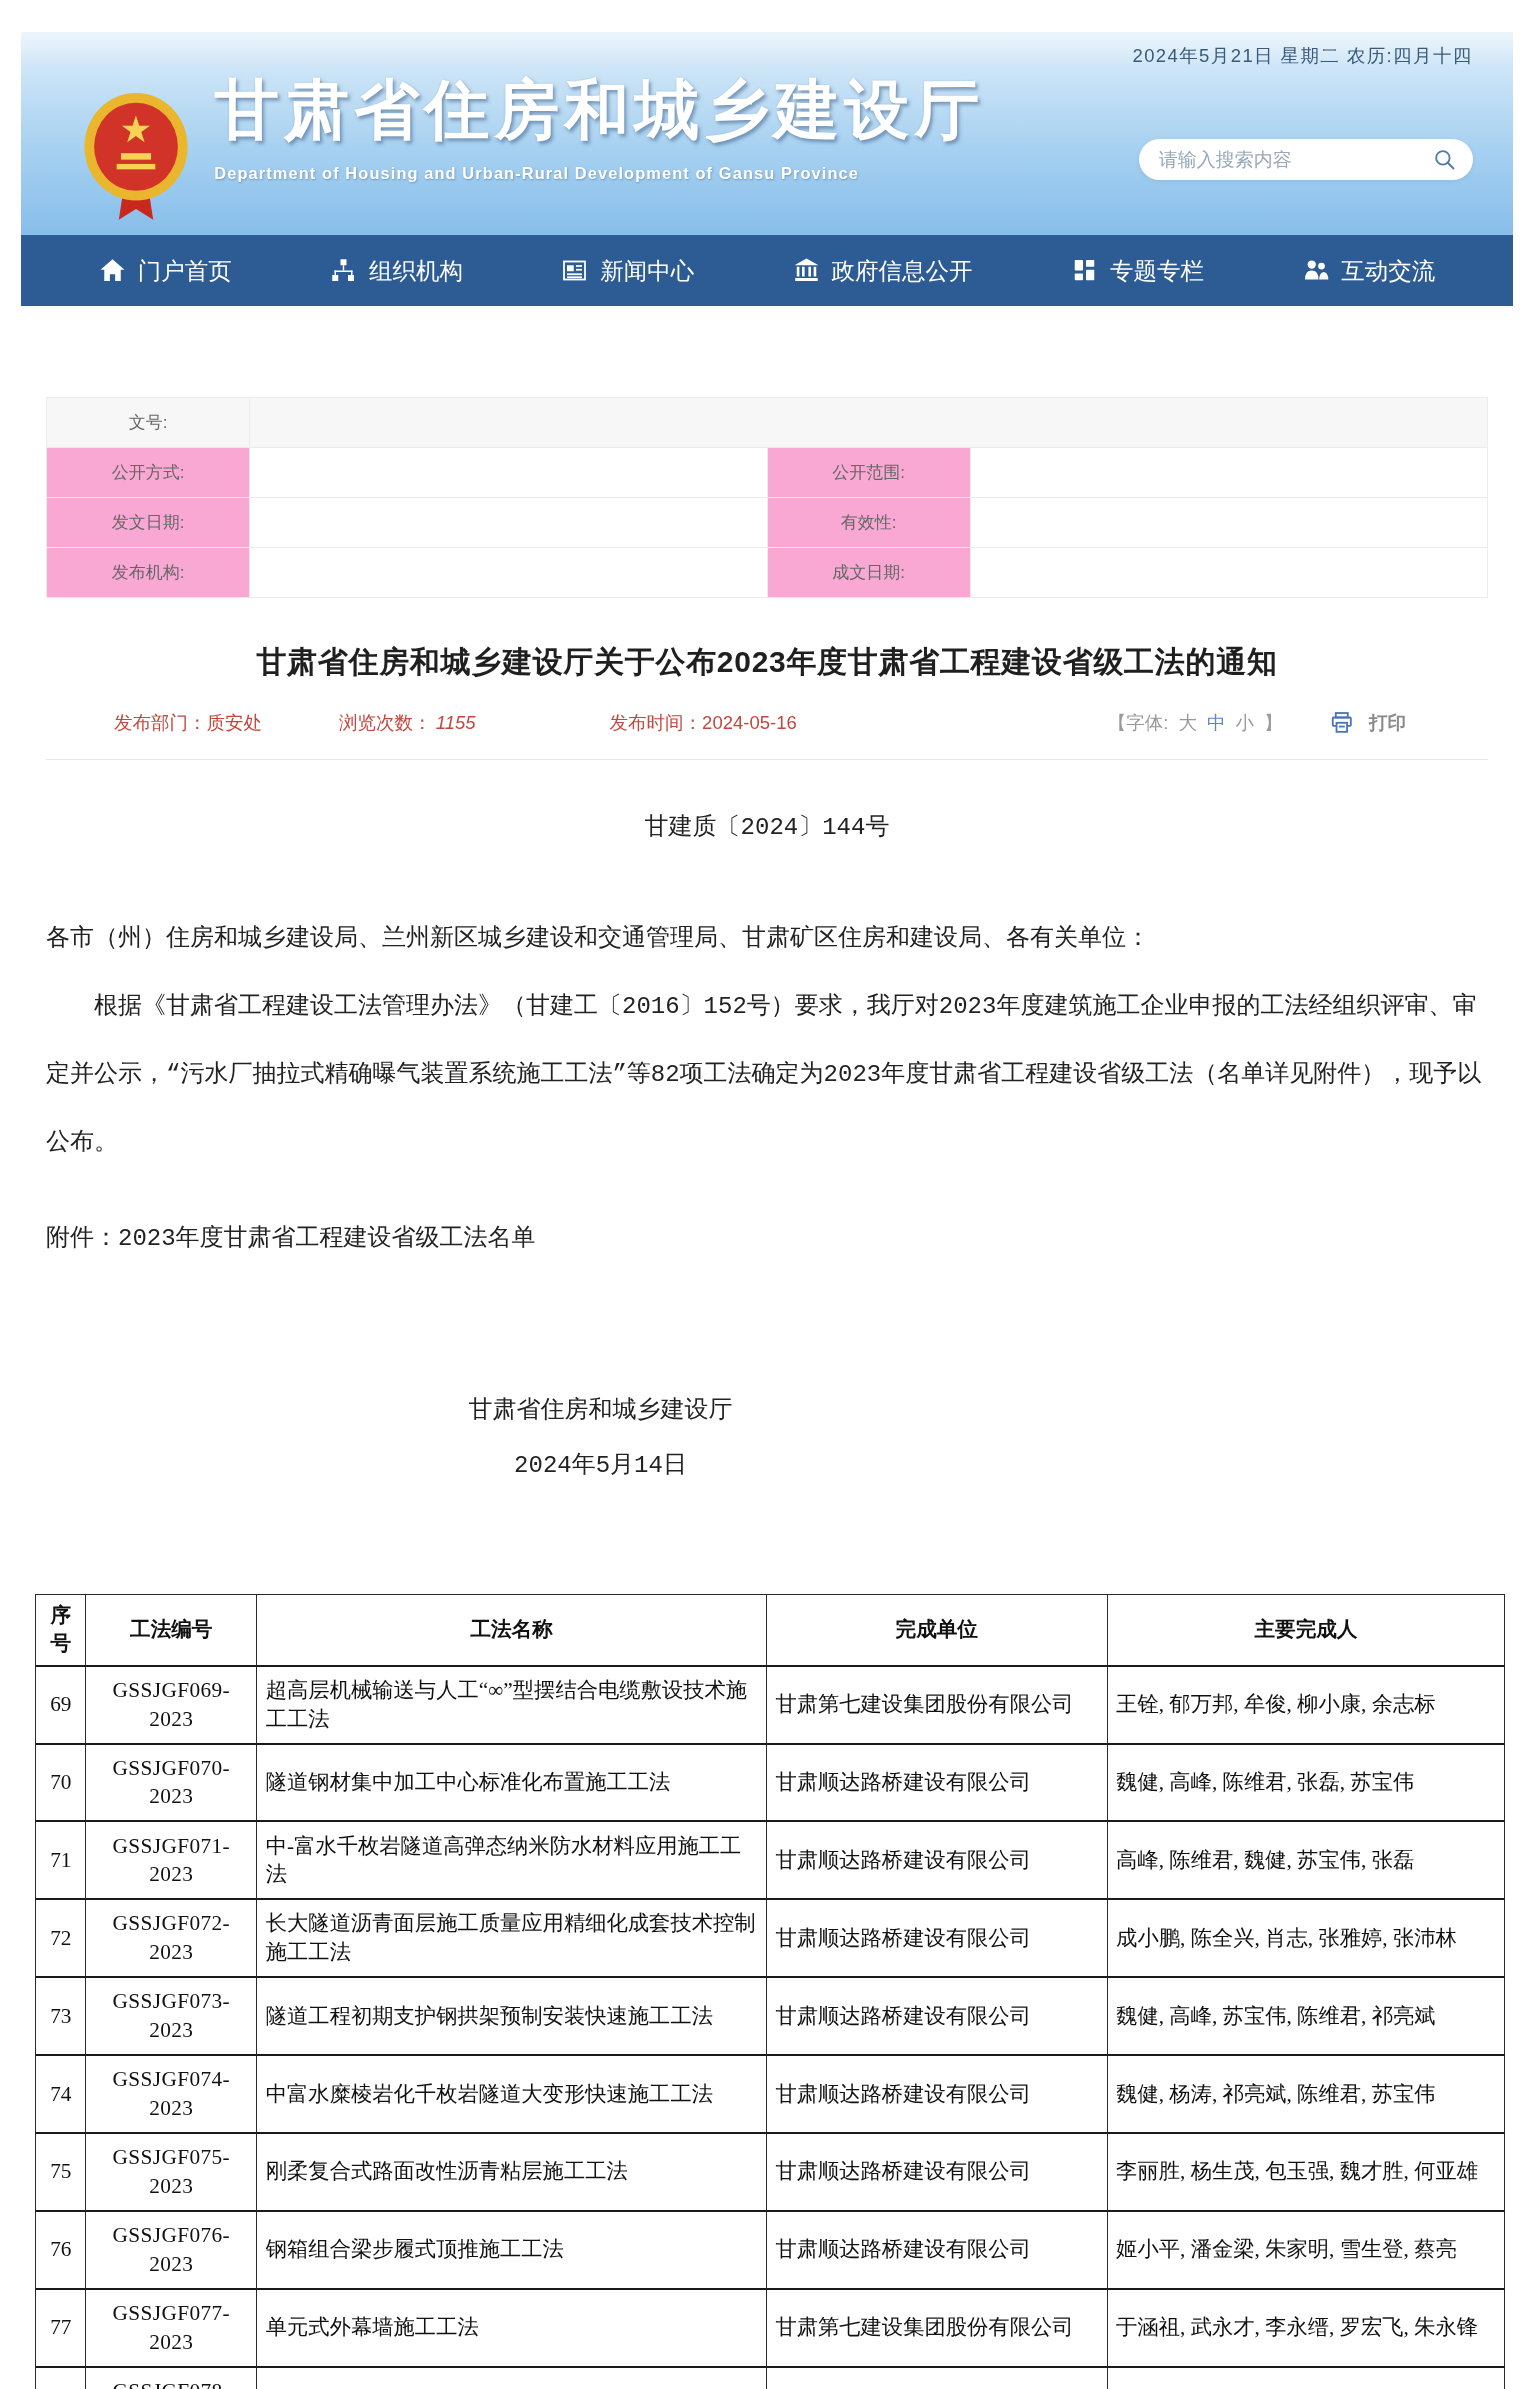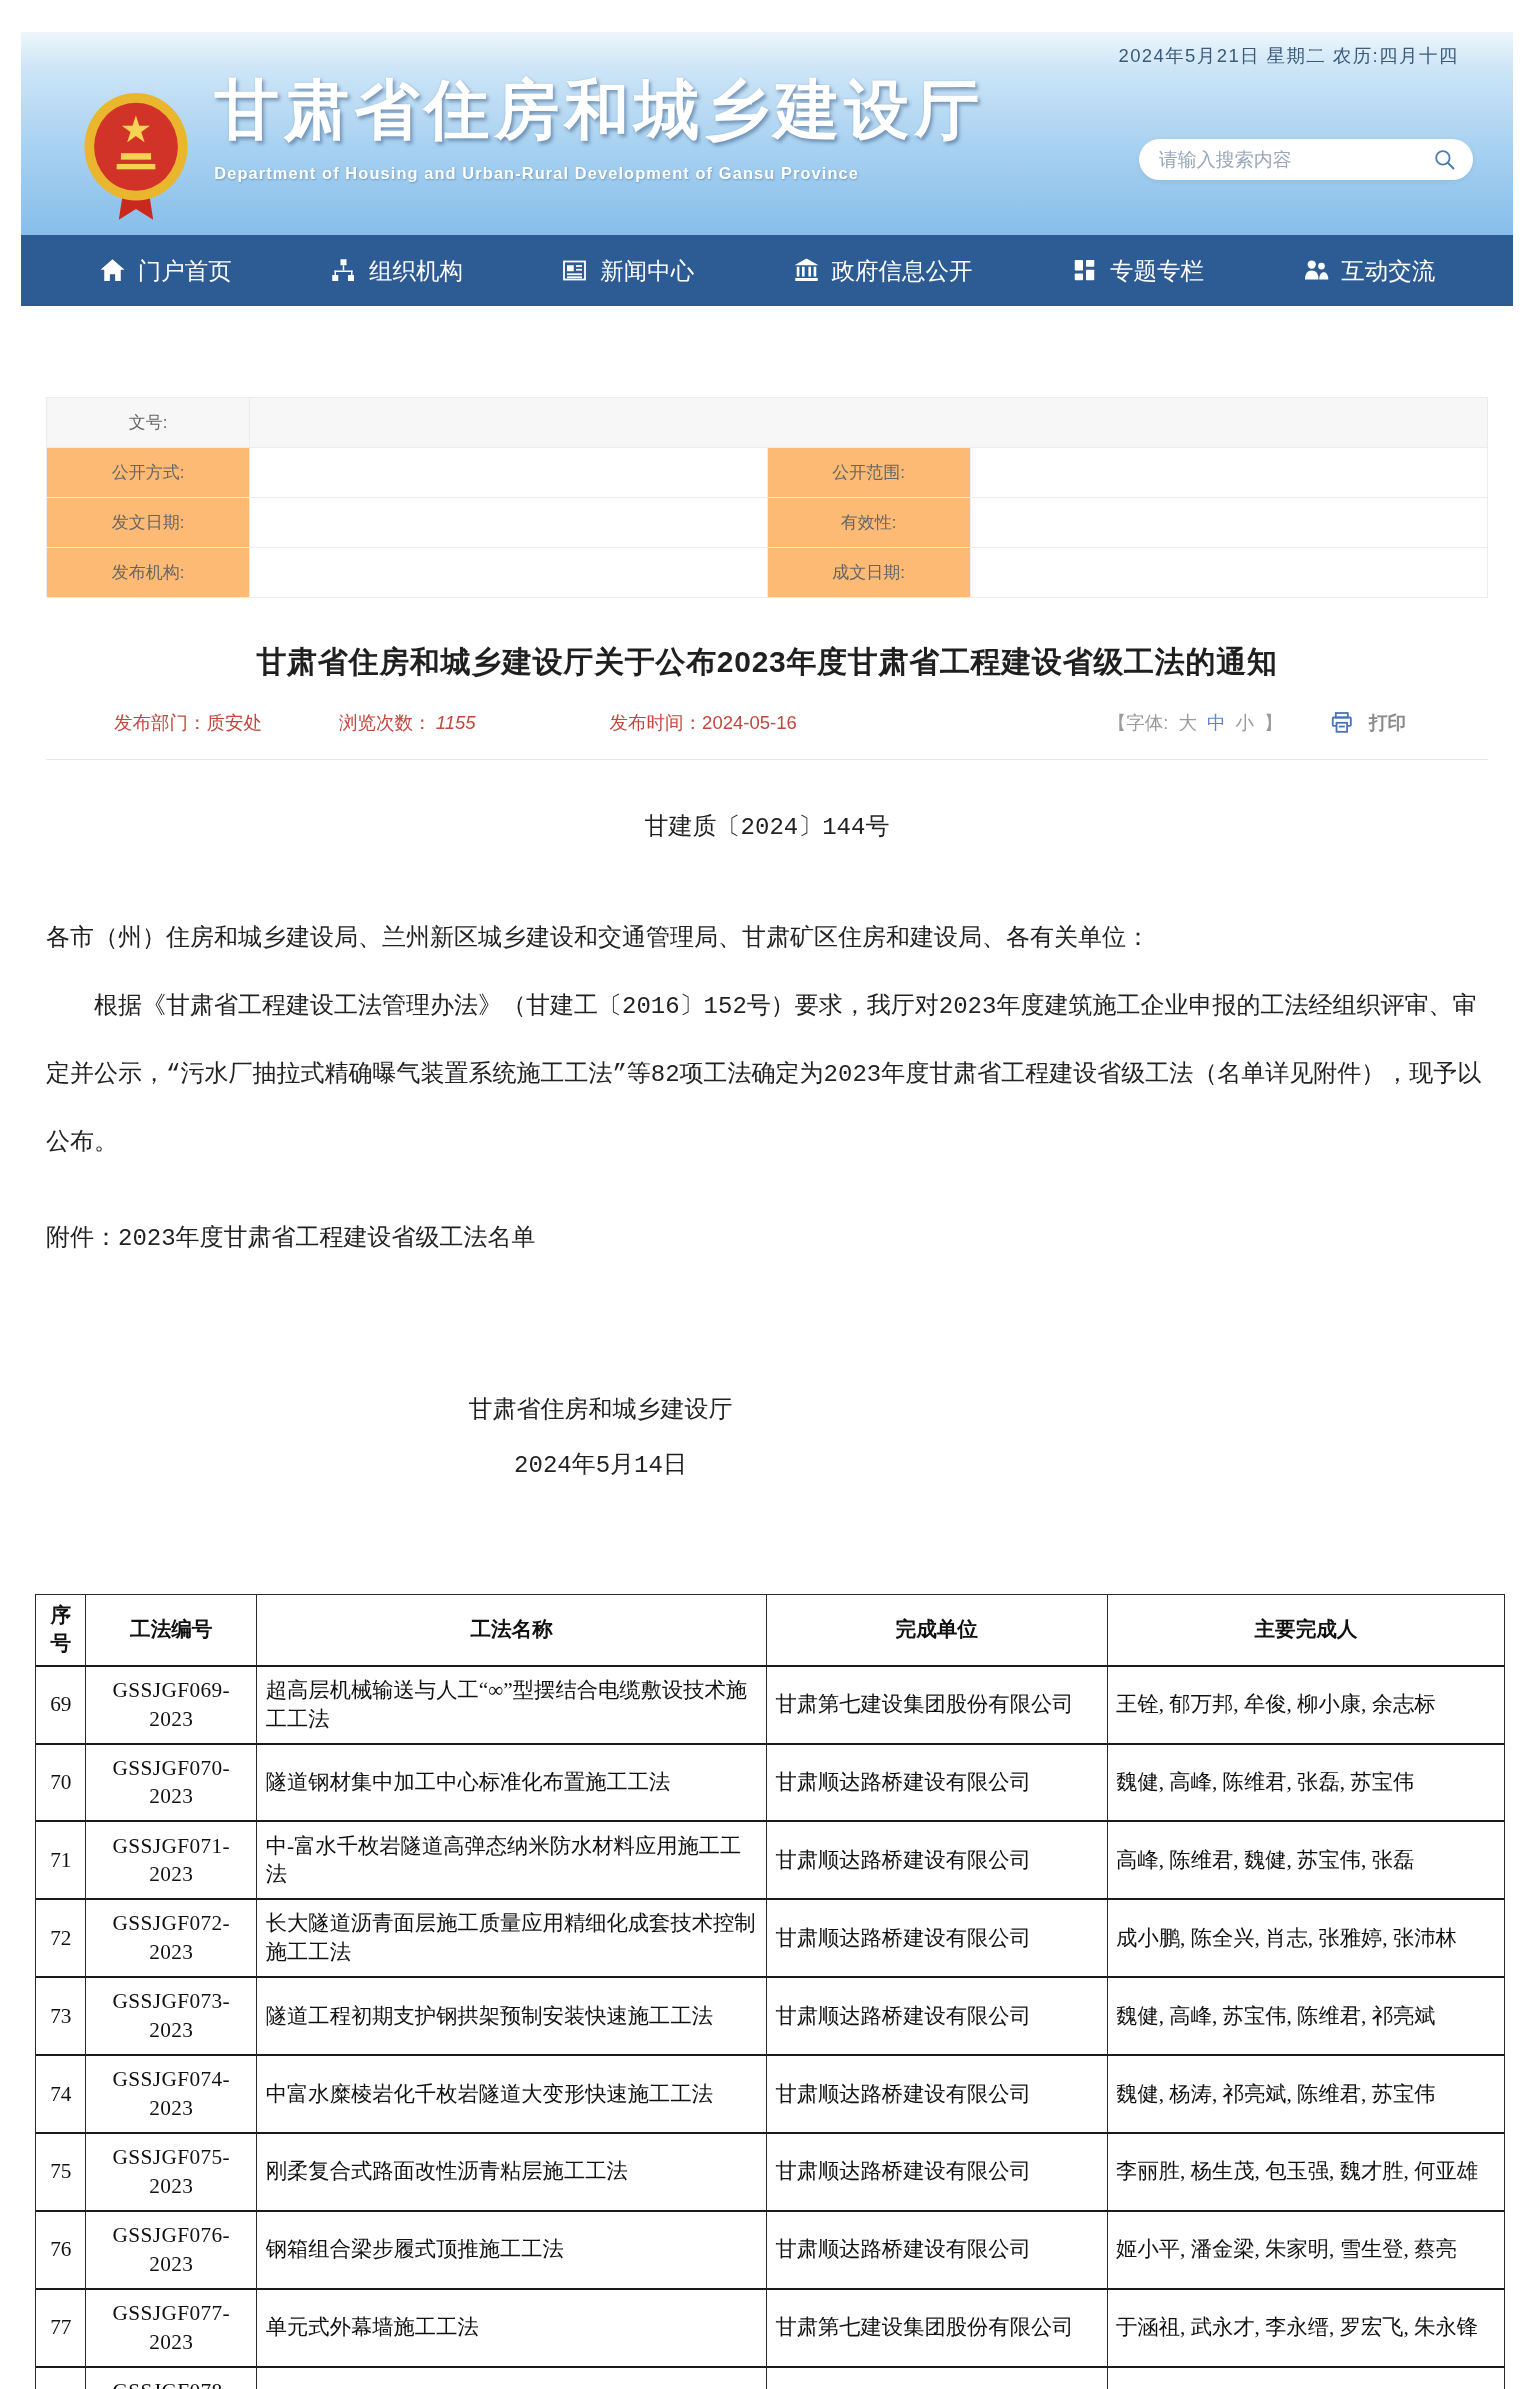--- a/index.html
+++ b/index.html
@@ -4,21 +4,21 @@
 <style>
   * { box-sizing: border-box; margin: 0; padding: 0; }
   body { background: #ffffff; font-family: "Liberation Sans", sans-serif; }
   .page { width: 1534px; min-height: 2389px; position: relative; background: #fff; }
 
   
   .banner {
     margin: 32px 21.3px 0 21.3px; height: 203px; position: relative;
     background: linear-gradient(180deg, #eef6fc 0%, #cde5f7 18%, #a9d2f1 55%, #87beea 100%);
   }
-  .topbar-date { position: absolute; top: 11.4px; right: 54px; font-size: 18.5px; color: #3a5a7a; letter-spacing: 1.4px; }
+  .topbar-date { position: absolute; top: 11.4px; right: 40px; font-size: 18.5px; color: #3a5a7a; letter-spacing: 1.4px; }
   .emblem { position: absolute; left: 61px; top: 61px; width: 108px; height: 129px; }
   .title-group { position: absolute; left: 193px; top: 34px; }
   .site-title {
     font-size: 65px; font-weight: bold; color: #fff; letter-spacing: 5px;
     text-shadow: 2.1px 2.8px 3.6px rgba(70,100,140,.55), 0 0 1.4px rgba(90,120,160,.4);
     font-family: "Liberation Sans", sans-serif;
   }
   .site-subtitle {
     margin-top: 10px; font-size: 16.4px; font-weight: bold; color: #fff; letter-spacing: 1.1px;
     text-shadow: 0.7px 1.4px 2.1px rgba(70,100,140,.5);
@@ -38,21 +38,21 @@
     align-items: center; justify-content: space-around; padding: 0 28.4px;
   }
   .nav-item { display: flex; align-items: center; gap: 12px; color: #fff; font-size: 23.5px; cursor: pointer; text-align: center; }
   .nav-item .nicon { width: 27px; height: 27px; display: inline-block; }
 
   
   .content { margin: 0 46px; }
 
   table.info { width: 100%; border-collapse: collapse; margin-top: 91px; border-radius: 17px; }
   table.info td { border: 0.7px solid #ececec; height: 50px; font-size: 17px; color: #666; }
-  table.info td.lbl { width: 203px; background: #fdba74; text-align: center; }
+  table.info td.lbl { width: 203px; background: #f9a8d4; text-align: center; }
   table.info td.val { background: #fff; }
   table.info tr.first td { background: #f7f7f7; }
 
   .art-title {
     margin-top: 44px; text-align: center; font-size: 30px; font-weight: bold;
     color: #1f1f1f; letter-spacing: 0.7px;
   }
   .meta { margin-top: 27px; display: flex; align-items: flex-start; font-size: 18.5px; height: 30px; }
   .m-red { color: #c2473d; }
   .m-dept { margin-left: 68px; }

